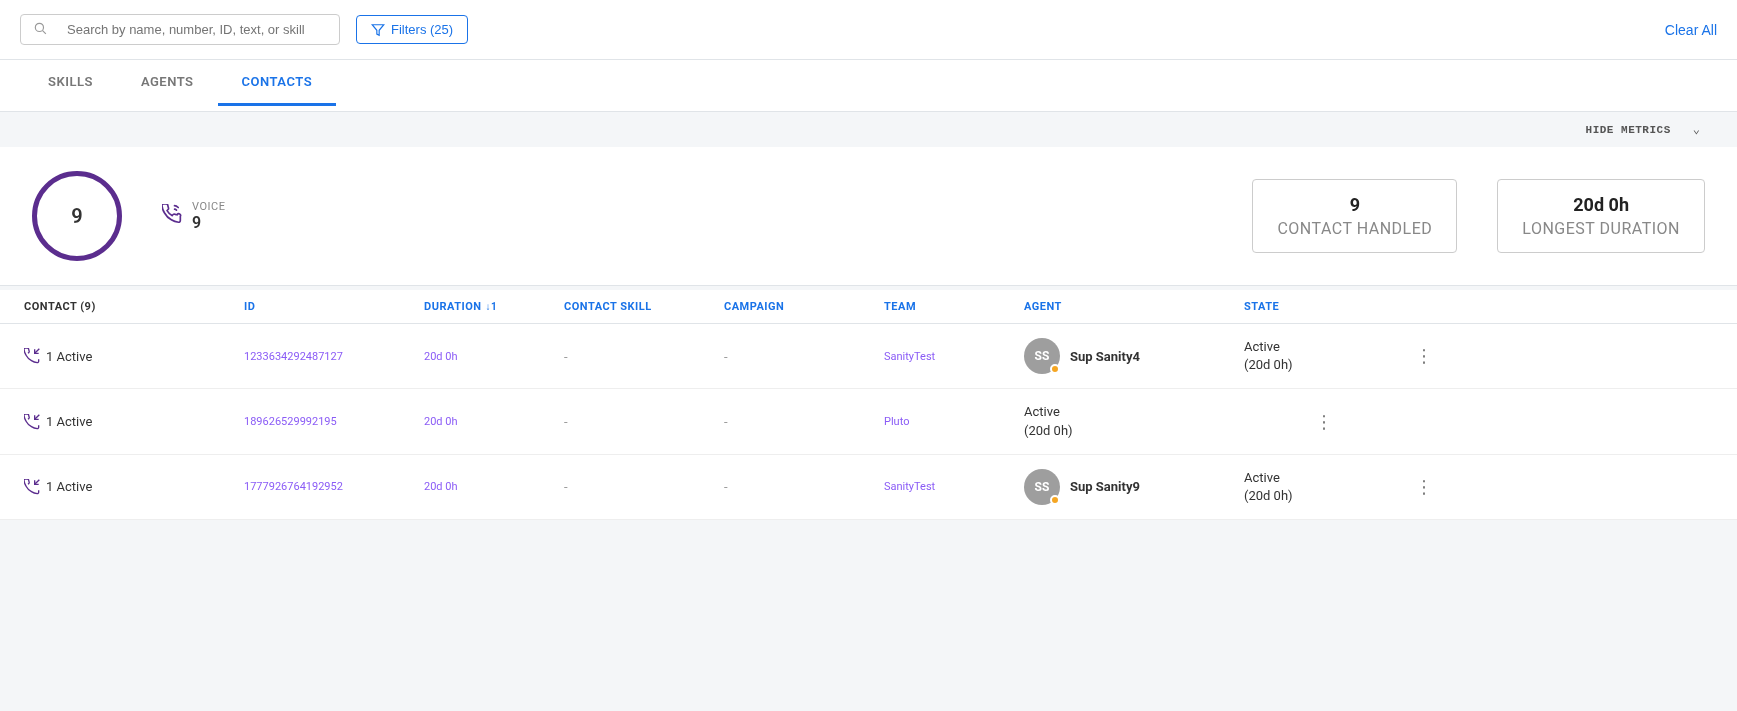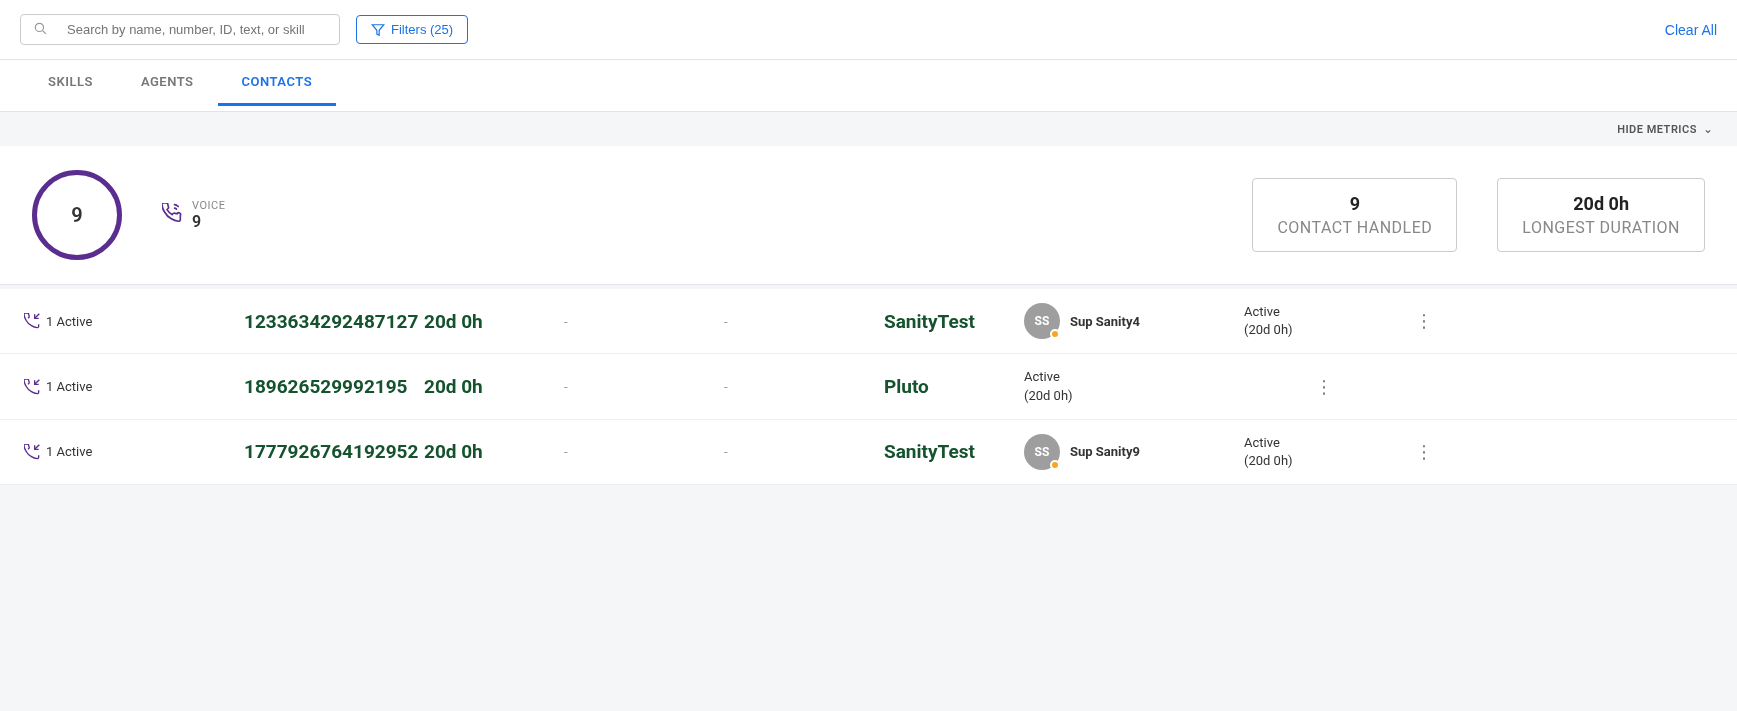--- a/index.html
+++ b/index.html
@@ -87,23 +87,24 @@
     .tab.active {
       color: #1a73e8;
       border-bottom: 3px solid #1a73e8;
     }
 
     
     .metrics-toggle-bar {
       display: flex;
       justify-content: flex-end;
       align-items: center;
-      padding: 10px 24px;
+      padding: 10px 37px;
       background: #f4f6f8;
-      gap: 6px;
+      gap: 22px;
+      font-family: Liberation Mono, monospace;
     }
     .hide-metrics-label {
       font-size: 11px;
       font-weight: 600;
       color: #555;
       letter-spacing: 0.5px;
       text-transform: uppercase;
     }
     .chevron-icon {
       color: #555;
@@ -217,23 +218,22 @@
       display: flex;
       align-items: center;
       gap: 6px;
     }
     .contact-status {
       font-size: 13px;
       color: #333;
     }
 
     .cell-text {
-      font-size: 19px;
-      color: #14532d;
-      font-weight: bold;
+      font-size: 11px;
+      color: #8b5cf6;
     }
     .cell-dash {
       font-size: 13px;
       color: #999;
     }
 
     .agent-cell {
       display: flex;
       align-items: center;
       gap: 10px;
@@ -349,20 +349,34 @@
   </div>
 
   <div class="metric-box">
     <span class="metric-value">20d 0h</span>
     <span class="metric-label">LONGEST DURATION</span>
   </div>
 </div>
 
 <div class="table-section">
 
+  <div class="table-header">
+    <div class="col-header dark">CONTACT (9)</div>
+    <div class="col-header">ID</div>
+    <div class="col-header">
+      <span>DURATION</span>
+      <span class="sort-icon">↓1</span>
+    </div>
+    <div class="col-header">CONTACT SKILL</div>
+    <div class="col-header">CAMPAIGN</div>
+    <div class="col-header">TEAM</div>
+    <div class="col-header">AGENT</div>
+    <div class="col-header">STATE</div>
+    <div></div>
+  </div>
 
   <div class="table-row">
     <div class="contact-cell">
       <svg width="16" height="16" viewBox="0 0 24 24" fill="none" stroke="#5b2d8e" stroke-width="2">
         <polyline points="16 2 16 8 22 8"></polyline>
           <line x1="23" y1="1" x2="16" y2="8"></line>
         <path d="M22 16.92v3a2 2 0 01-2.18 2 19.79 19.79 0 01-8.63-3.07A19.5 19.5 0 013.07 10.8a19.79 19.79 0 01-3.07-8.67A2 2 0 012 0h3a2 2 0 012 1.72c.127.96.361 1.903.7 2.81a2 2 0 01-.45 2.11L6.09 7.91"></path>
       </svg>
       <span class="contact-status"><span>1</span> <span>Active</span></span>
     </div>

